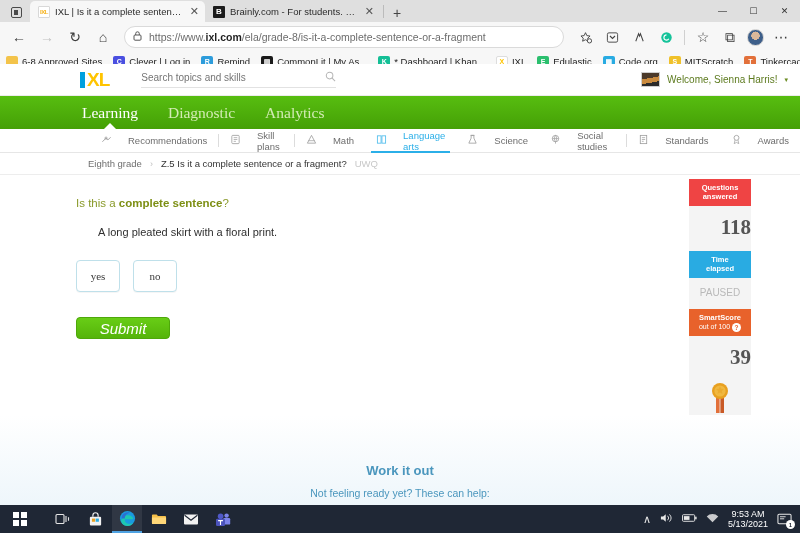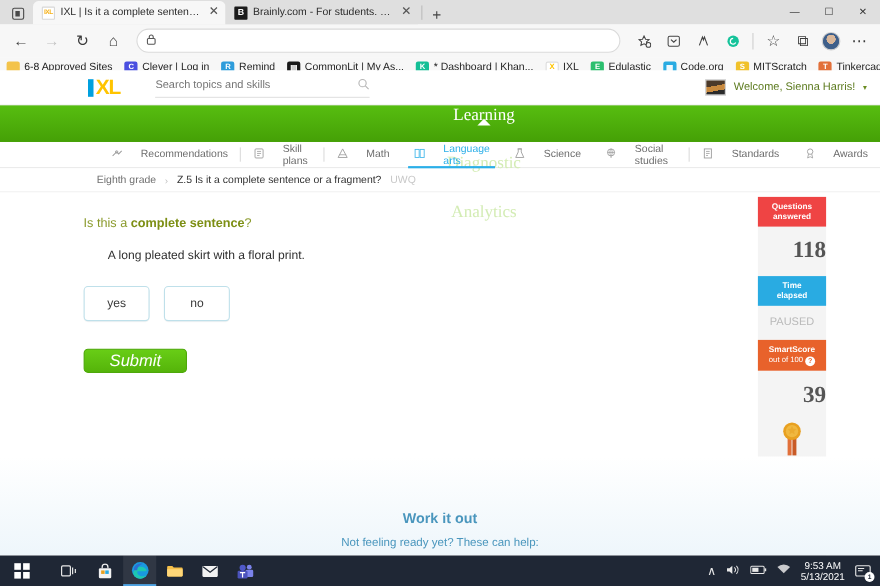--- a/index.html
+++ b/index.html
@@ -119,21 +119,21 @@
     width: 19px; height: 15px;
     background: linear-gradient(170deg,#4c3a2a 0 40%, #c98a3e 40% 70%, #2b2b2b 70%);
     border: 1px solid #cfcfcf;
   }
   .welcome { font-size: 10px; color:#5c7a1e; }
   .caret-down { font-size: 7px; color:#6b8c22; }
 
   .green-nav {
     height: 33px; background:#4caf0a;
     background-image: linear-gradient(#57bd10, #45a006);
-    display:flex; align-items:center; padding-left: 80px; gap: 26px; position:relative;flex-direction:column;
+    display:flex; align-items:center; padding-left: 80px; gap: 26px; position:relative;
   }
   .gn-item { font-family:"Liberation Serif", serif; font-size:15.5px; color:#d3ecb4; position:relative;
              padding: 0 2px; height:33px; display:flex; align-items:center; }
   .gn-item.active { color:#ffffff; }
   .gn-item.active:after {
     content:""; position:absolute; bottom:0; left:50%; transform:translateX(-50%);
     border-left:6px solid transparent; border-right:6px solid transparent;
     border-bottom:6px solid #fff;
   }
 
@@ -162,23 +162,23 @@
   .bc-code { color:#c8c8c8; }
 
   .content-area { display:flex; background:#fff; height: 340px; }
   .question-col { flex:1; padding: 22px 0 0 76px; position:relative; }
   .q-prompt { font-size: 11.5px; color:#8a9a2b; margin-bottom: 17px; }
   .q-prompt b { color:#7d8f14; font-weight:bold; }
   .q-sentence { font-size: 11px; color:#2f2f2f; margin-left: 22px; margin-bottom: 22px; }
 
   .choices { display:flex; gap: 13px; margin-bottom: 25px; }
   .choice {
-    width: 60px; height: 32px; border: 1.5px solid #bfe0ea; border-radius: 4px;
+    width: 44px; height: 32px; border: 1.5px solid #bfe0ea; border-radius: 4px;
     background:#fff; display:flex; align-items:center; justify-content:center;
-    font-size: 11px; color:#3a3a3a; box-shadow: 0 1px 0 rgba(0,0,0,.04);
+    font-size: 11px; color:#3a3a3a; box-shadow: 0 1px 0 rgba(0,0,0,.04); font-family: Liberation Serif, serif;
   }
   .submit-btn {
     width: 94px; height: 22px; background:#5fc20f;
     background-image: linear-gradient(#68cd16,#55b40a);
     border-radius: 4px; color:#fff; font-size:15px;
     display:flex; align-items:center; justify-content:center;
     border: 1px solid #4ea80a;
     font-style: italic;
   }
 
@@ -289,20 +289,21 @@
     <div class="navicon">↻</div>
     <div class="navicon">⌂</div>
 
     <div class="urlbar">
       <span class="lockicon">
         <svg width="9" height="10" viewBox="0 0 9 10">
             <rect x="1" y="4" width="7" height="5.2" rx="1" fill="none" stroke="#555" stroke-width="1"></rect>
             <path d="M2.7 4V2.6a1.8 1.8 0 0 1 3.6 0V4" fill="none" stroke="#555" stroke-width="1"></path>
           </svg>
       </span>
+      <span class="urltext"><span class="urlpre">https://www.</span><b>ixl.com</b><span class="urlpre">/ela/grade-8/is-it-a-complete-sentence-or-a-fragment</span></span>
     </div>
 
     <div class="navright">
       <div class="navicon">
         <svg width="13" height="13" viewBox="0 0 14 14">
             <path d="M7 1.8l1.5 3.2 3.4.4-2.5 2.3.7 3.3L7 9.4 3.9 11l.7-3.3L2.1 5.4l3.4-.4z" fill="none" stroke="#444" stroke-width="1"></path>
             <circle cx="11.3" cy="10.6" r="2.3" fill="#f7f7f7" stroke="#444" stroke-width="1"></circle>
           </svg>
       </div>
       <div class="navicon">

